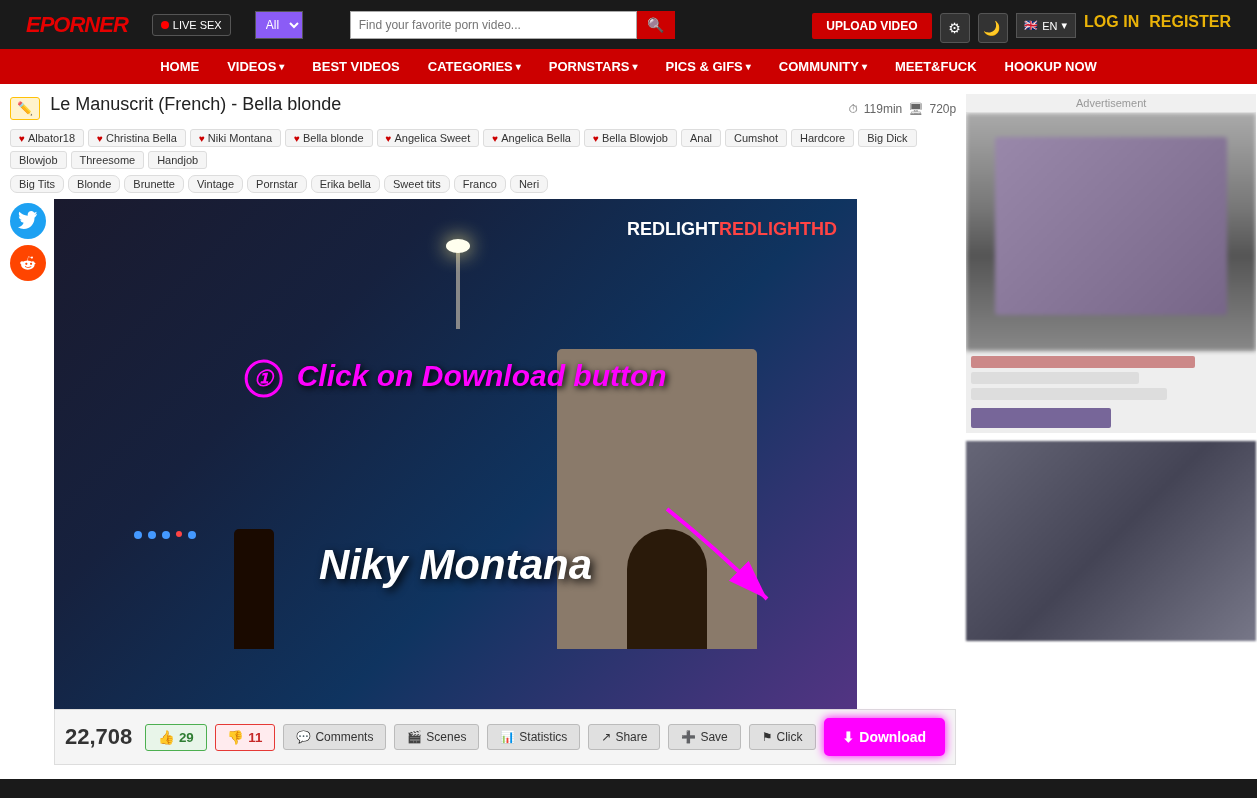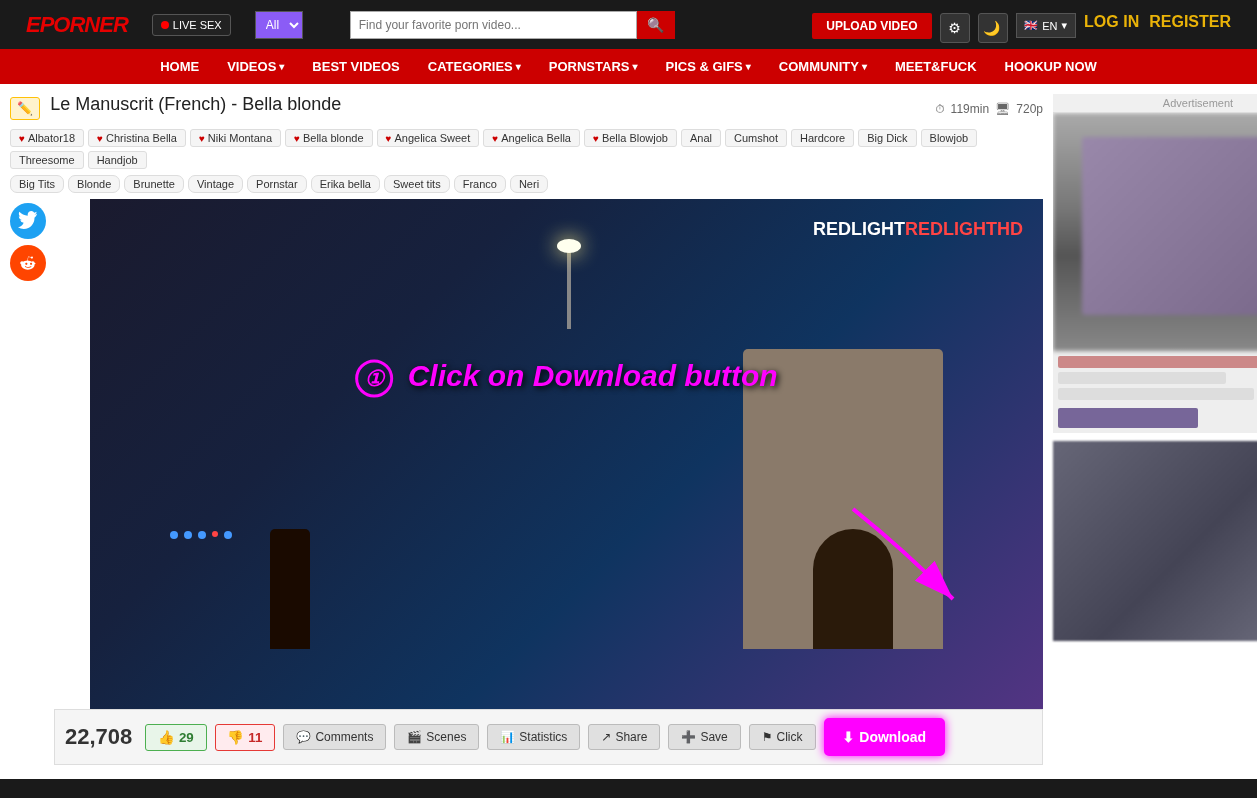--- a/index.html
+++ b/index.html
@@ -37,21 +37,21 @@
     
     .tags-row { display: flex; flex-wrap: wrap; gap: 4px; margin-bottom: 6px; }
     .tag { background: #f5f5f5; border: 1px solid #ddd; padding: 2px 8px; border-radius: 3px; font-size: 11px; color: #333; cursor: pointer; display: flex; align-items: center; gap: 3px; }
     .tag .tag-icon { color: #c00; font-size: 10px; }
     .tag-plain { background: #f5f5f5; border: 1px solid #ddd; padding: 2px 8px; border-radius: 7px; font-size: 11px; color: #333; cursor: pointer; }
     .social-icon { width: 36px; height: 36px; border-radius: 50%; display: flex; align-items: center; justify-content: center; cursor: pointer; font-size: 18px; }
     .twitter-icon { background: #1da1f2; color: #fff; }
     .reddit-icon { background: #ff4500; color: #fff; }
 
     
-    .video-container { position: relative; width: 953px; height: 510px; background: #bef264; overflow: hidden; margin-left: 36px; }
+    .video-container { position: relative; width: 803px; height: 510px; background: #bef264; overflow: hidden; }
     .video-frame { width: 100%; height: 100%; background: linear-gradient(135deg, #1a1a2e 0%, #16213e 30%, #0f3460 60%, #533483 100%); position: relative; overflow: hidden; }
     .watermark { position: absolute; top: 20px; right: 20px; color: #fff; font-size: 18px; font-weight: bold; }
     .watermark span { color: #ff4444; }
     .niky-text { position: absolute; bottom: 120px; left: 50%; transform: translateX(-50%); color: #fff; font-size: 42px; font-weight: bold; font-style: italic; text-shadow: 3px 3px 8px rgba(0,0,0,0.9); }
 
     
     .action-bar { background: #f5f5f5; border: 1px solid #ddd; padding: 8px 10px; display: flex; align-items: center; gap: 8px; }
     .view-count { font-size: 22px; font-weight: bold; color: #333; margin-right: 5px; }
     .like-btn { background: #e8f5e9; border: 1px solid #4CAF50; color: #2e7d32; padding: 5px 12px; cursor: pointer; border-radius: 3px; font-weight: bold; display: flex; align-items: center; gap: 4px; }
     .dislike-btn { background: #ffebee; border: 1px solid #e53935; color: #c62828; padding: 5px 12px; cursor: pointer; border-radius: 3px; font-weight: bold; display: flex; align-items: center; gap: 4px; }
@@ -242,20 +242,21 @@
 
             <svg style="position:absolute; bottom:90px; right:60px; width:160px; height:120px;" viewBox="0 0 160 120">
               <defs>
                 <marker id="arrowhead" markerWidth="10" markerHeight="7" refX="10" refY="3.5" orient="auto">
                   <polygon points="0 0, 10 3.5, 0 7" fill="#ff00ff"></polygon>
                 </marker>
               </defs>
               <path d="M 30 10 Q 80 50 130 100" stroke="#ff00ff" stroke-width="4" fill="none" marker-end="url(#arrowhead)"></path>
             </svg>
 
+            <div class="niky-text">Niky Montana</div>
           </div>
 
         </div>
 
         <div class="action-bar">
           <span class="view-count">22,708</span>
           <button class="like-btn">
             <span>👍</span>
             <span>29</span>
           </button>

